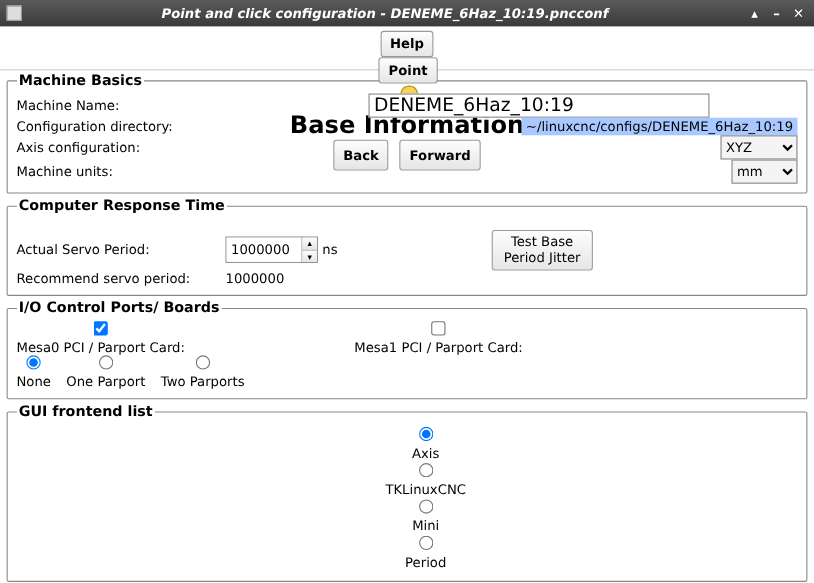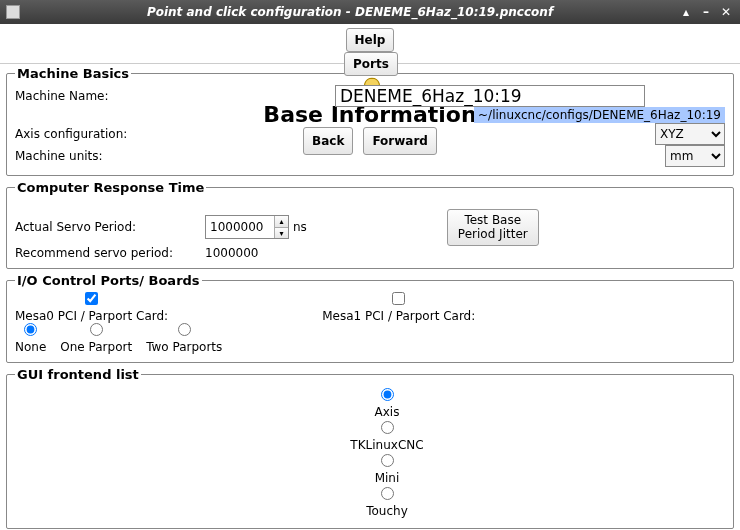--- a/index.html
+++ b/index.html
@@ -55,21 +55,21 @@
 <div class="titlebar">
   <div class="ticon"></div>
   <div class="title">Point and click configuration - DENEME_6Haz_10:19.pncconf</div>
   <div class="wbtn">▴</div>
   <div class="wbtn">–</div>
   <div class="wbtn">✕</div>
 </div>
 
 <div class="toolbar">
   <button class="btn">Help</button>
-  <button class="btn">Ports</button>
+  <button class="btn">Point</button>
   <div class="bulb">
     <svg width="26" height="26" viewBox="0 0 24 24">
         <path fill="#f4d35e" stroke="#b08900" stroke-width="1" d="M12 2a7 7 0 0 0-4 12.7V17a2 2 0 0 0 2 2h4a2 2 0 0 0 2-2v-2.3A7 7 0 0 0 12 2z"></path>
         <rect x="9.5" y="19" width="5" height="2" fill="#888"></rect>
       </svg>
   </div>
   <div class="heading">Base Information</div>
   <div class="right">
     <button class="btn">Back</button>
     <button class="btn">Forward</button>
@@ -80,20 +80,21 @@
 
 <fieldset>
   <legend>Machine Basics</legend>
   <div class="row">
     <div class="label-col">Machine Name:</div>
     <div class="field-col">
           <input type="text" class="wide" value="DENEME_6Haz_10:19" style="">
         </div>
   </div>
   <div class="row">
+    <div class="label-col">Configuration directory:</div>
     <div class="right-col">
           <span class="config-dir">~/linuxcnc/configs/DENEME_6Haz_10:19</span>
         </div>
   </div>
   <div class="row">
     <div class="label-col">Axis configuration:</div>
     <div class="right-col">
           <select class="axis"><option>XYZ</option></select>
         </div>
   </div>
@@ -169,18 +170,18 @@
     <label class="rb-wrap">
           <input type="radio" name="gui" style="">
           <span>TKLinuxCNC</span>
         </label>
     <label class="rb-wrap">
           <input type="radio" name="gui" style="">
           <span>Mini</span>
         </label>
     <label class="rb-wrap">
           <input type="radio" name="gui" style="">
-          <span>Touchy</span>
+          <span>Period</span>
         </label>
   </div>
 </fieldset>
 
 </div>
 
 </body></html>

